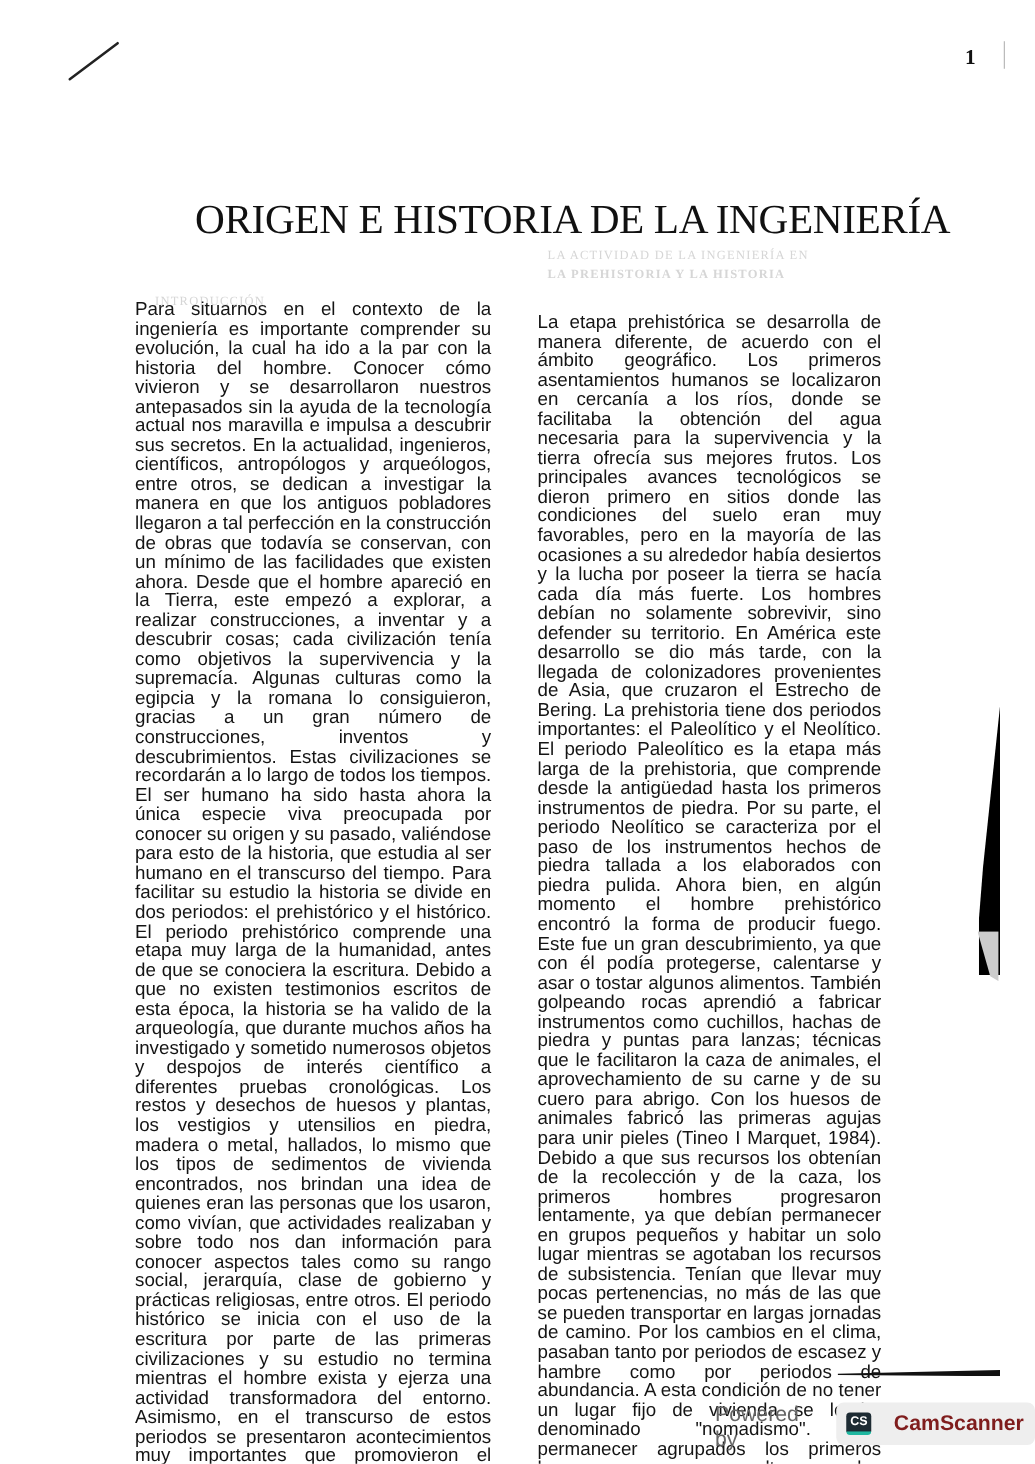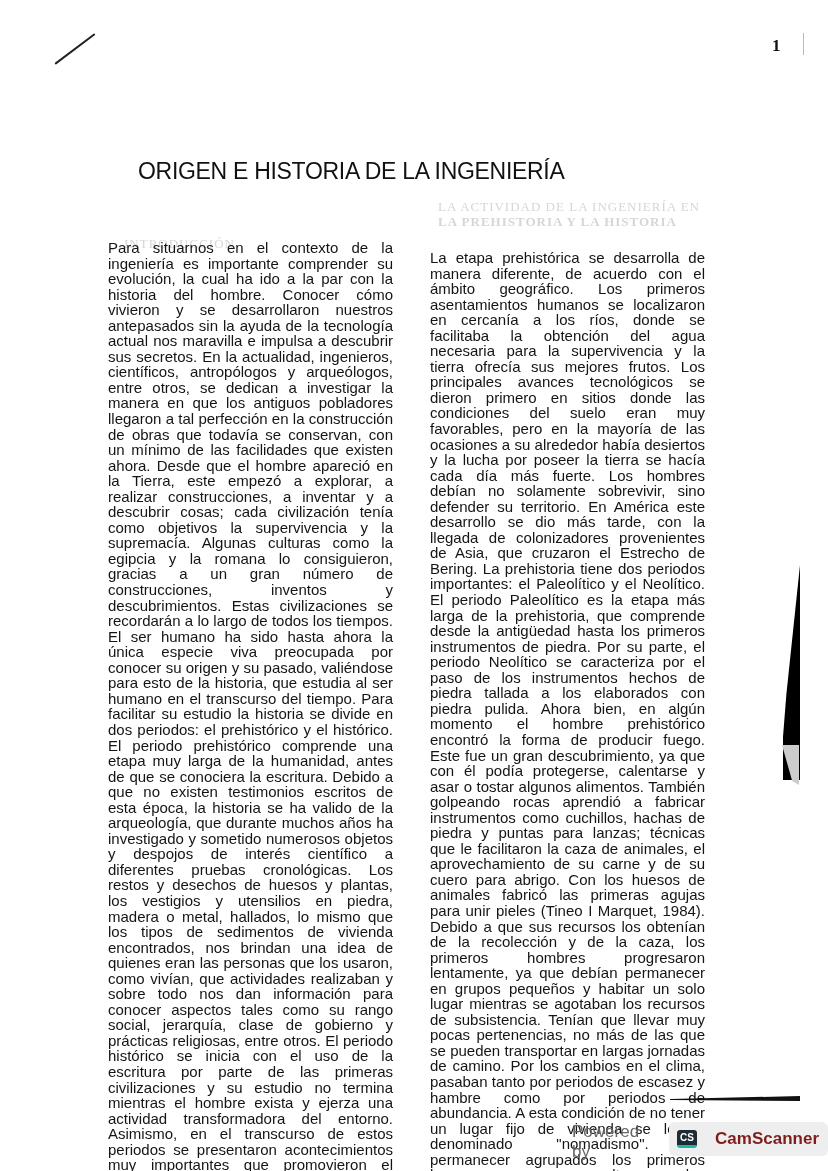--- a/index.html
+++ b/index.html
@@ -14,27 +14,27 @@
       border-radius: 2px;
     }
     .page-num {
       position: absolute; left: 772px; top: 36px; font-size: 17px; font-weight: bold;
       font-family: "Liberation Serif", serif;
     }
     .edge-line {
       position: absolute; left: 803px; top: 33px; width: 1px; height: 22px; background: #bbb;
     }
     .title {
-      position: absolute; left: 138px; top: 158px; width: 560px;
-      font-family: Liberation Sans, sans-serif; font-size: 23px; letter-spacing: -0.3px;
+      position: absolute; left: 156px; top: 158px; width: 560px;
+      font-family: Liberation Serif, serif; font-size: 33px; letter-spacing: -0.3px;
       color: #111; white-space: nowrap; margin: 0; font-weight: normal;
     }
     .faint-head {
       position: absolute; color: #d6d6d6; font-family: "Liberation Serif", serif;
-      font-size: 13px; letter-spacing: 1px; white-space: nowrap;
+      font-size: 10px; letter-spacing: 1px; white-space: nowrap;
     }
     .col {
       position: absolute; font-size: 15px; line-height: 15.55px;
       text-align: justify; color: #141414; margin-top: 15px;
     }
     .col-left { left: 108px; top: 225px; width: 285px; }
     .col-right { left: 430px; top: 235px; width: 275px; }
     .col p { margin: 0; }
     .shadow-right {
       position: absolute; left: 783px; top: 565px; width: 17px; height: 215px;

